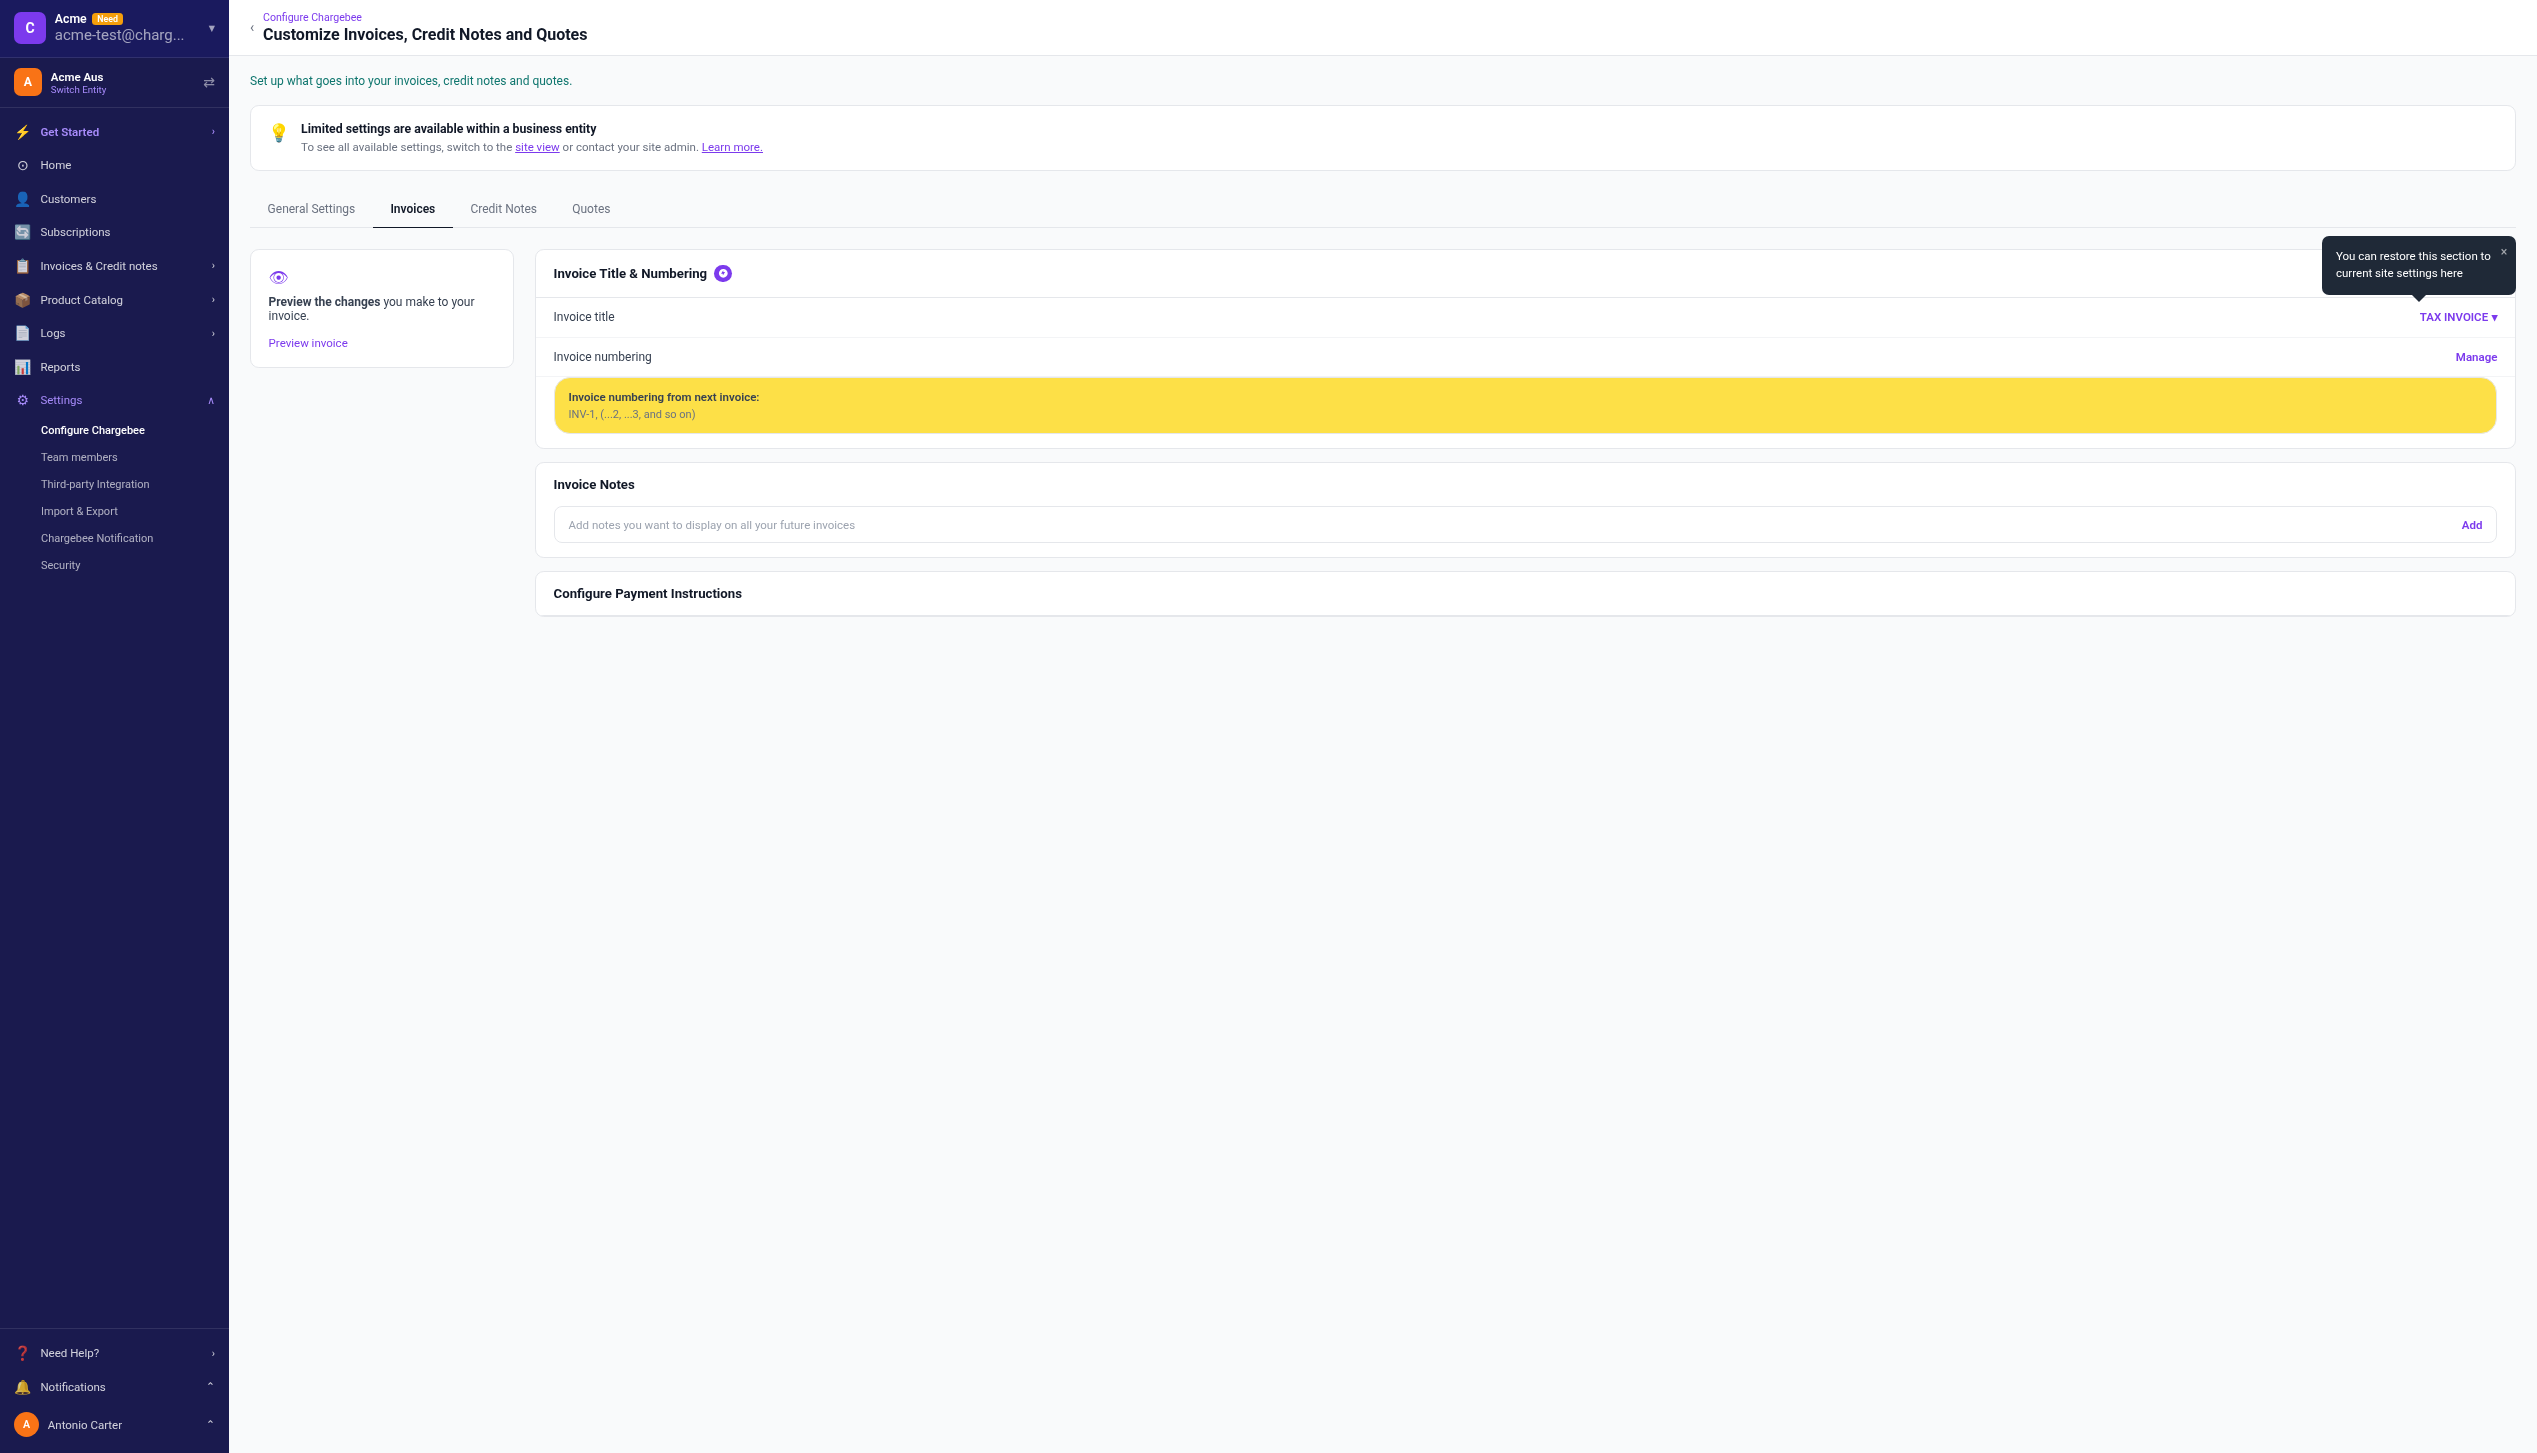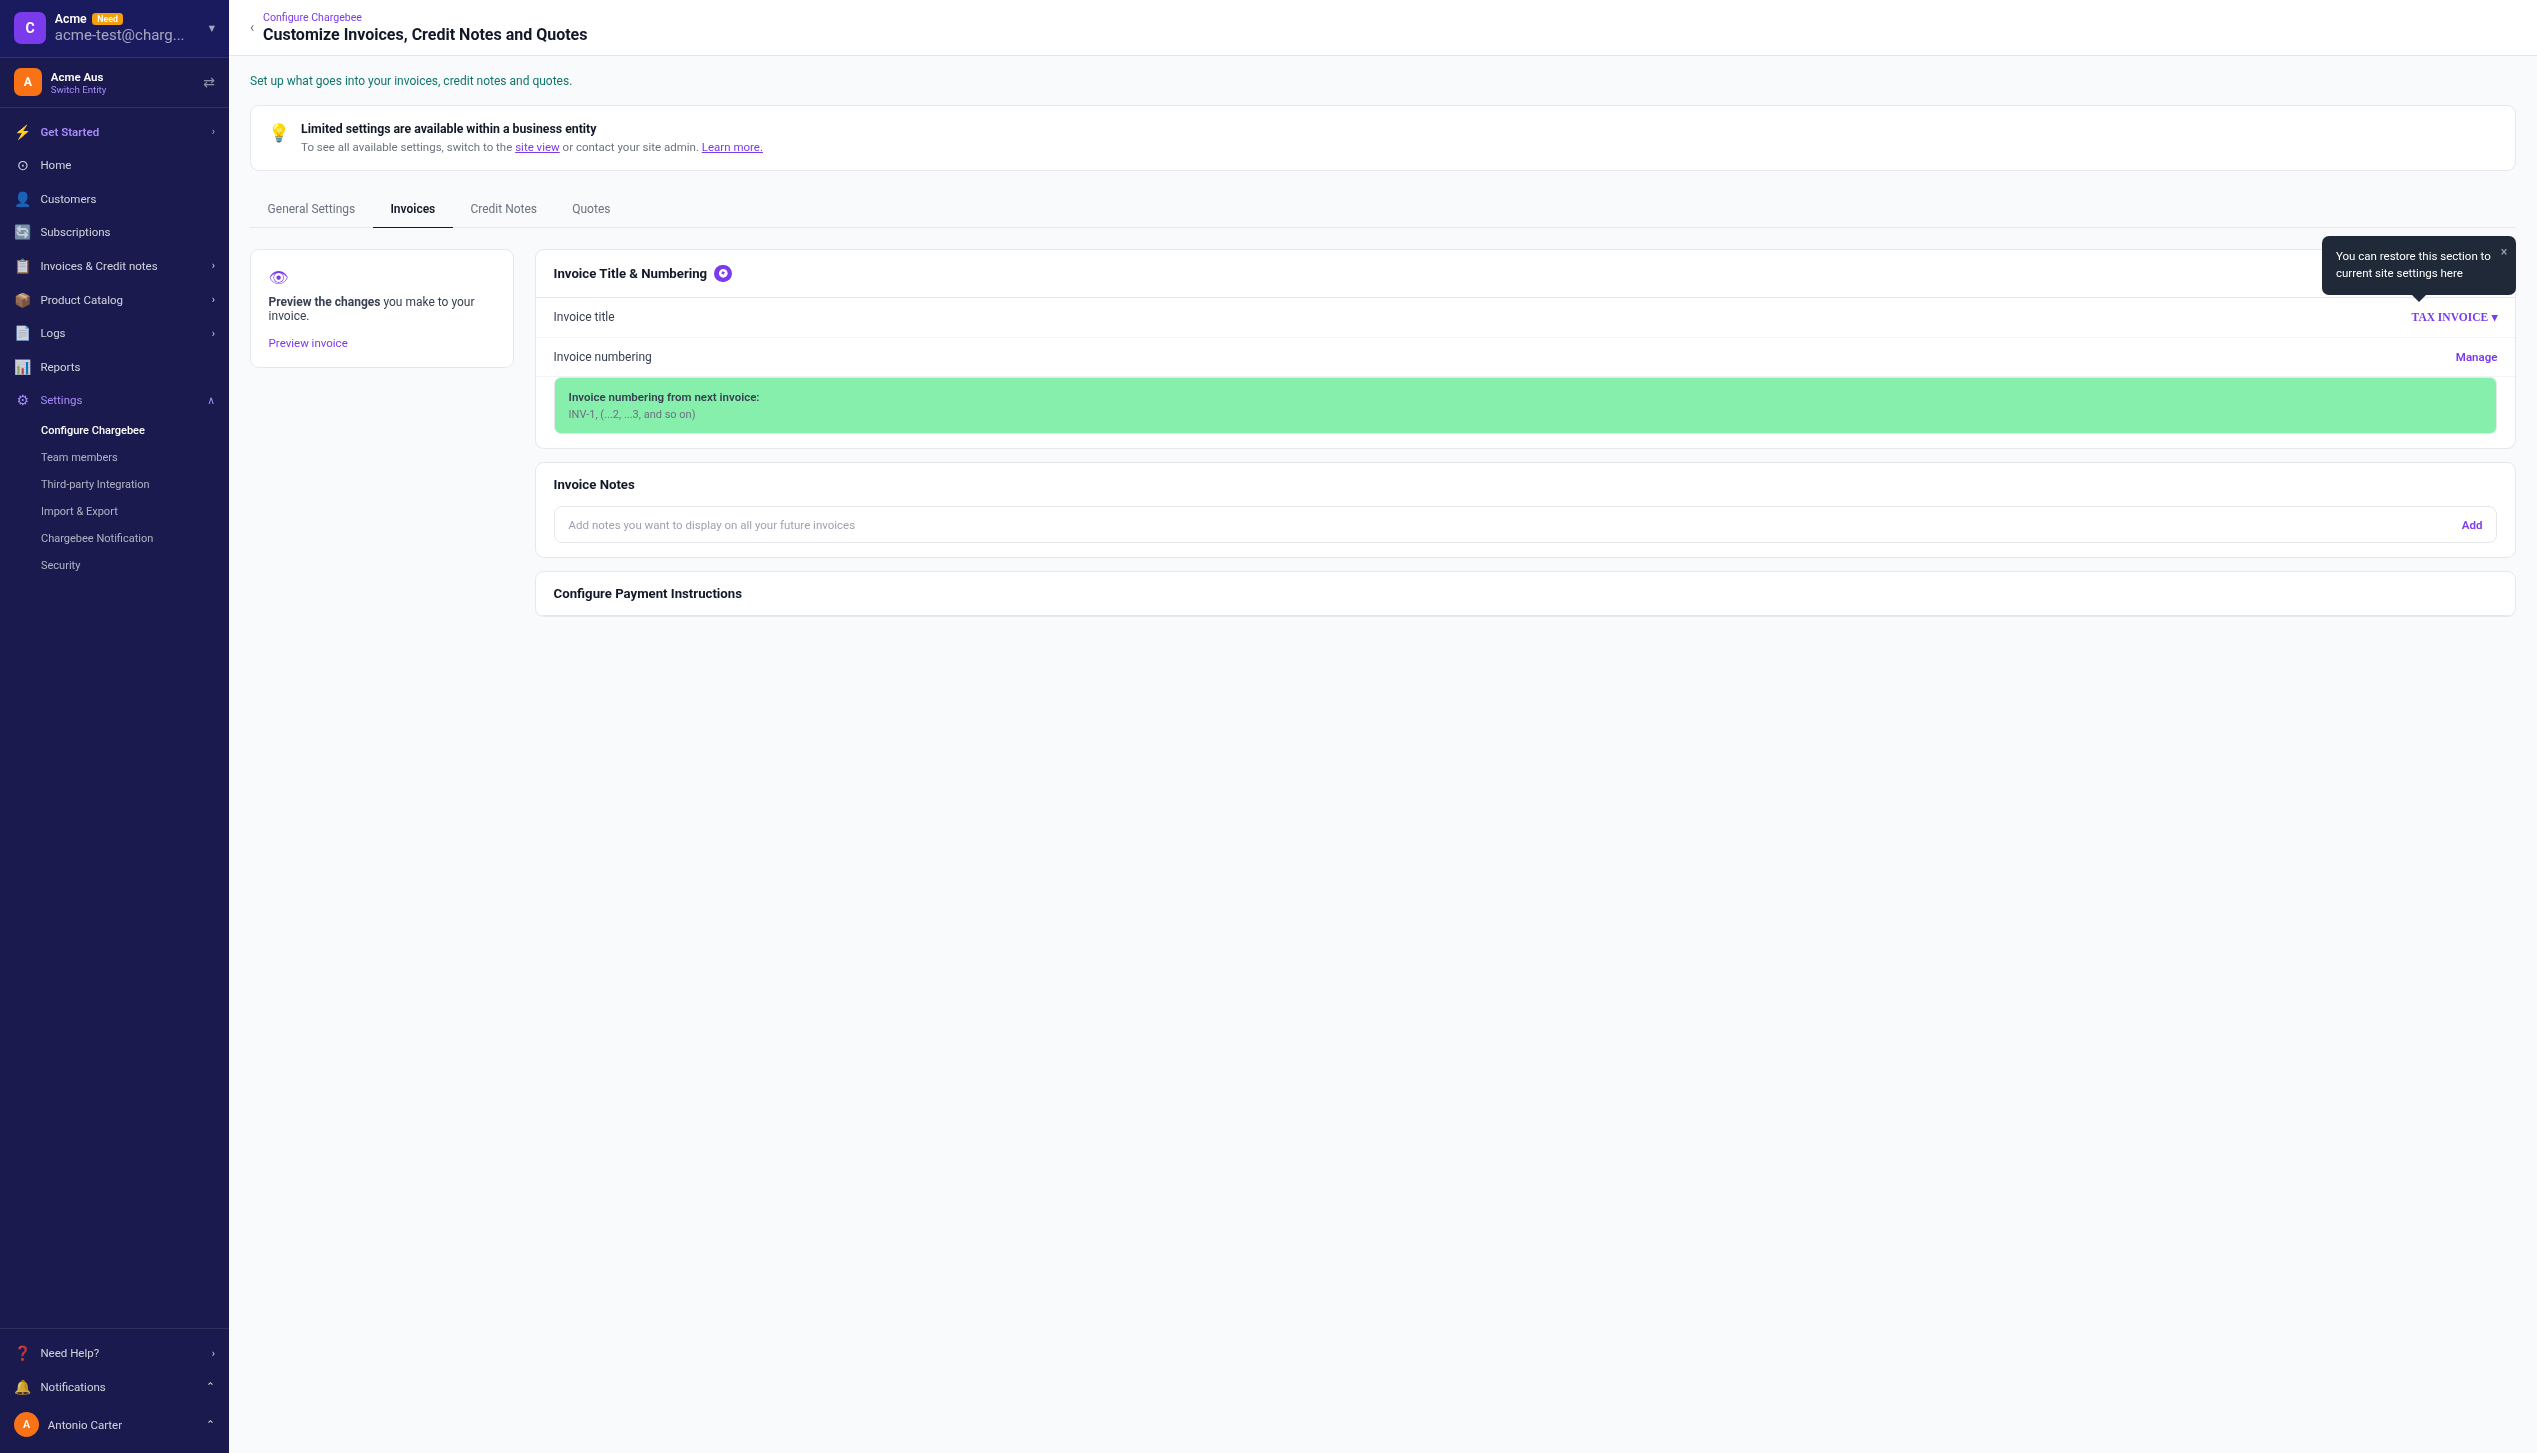--- a/index.html
+++ b/index.html
@@ -225,27 +225,27 @@
     .section-menu { color: #6b7280; cursor: pointer; font-size: 16px; }
     .section-row {
       padding: 12.3px 17.6px;
       display: flex;
       align-items: center;
       justify-content: space-between;
       border-bottom: 0.9px solid #f3f4f6;
     }
     .section-row:last-child { border-bottom: none; }
     .section-row-label { font-size: 12px; color: #374151; }
-    .section-row-value { font-size: 11.5px; color: #7c3aed; font-weight: 600; cursor: pointer; display: flex; align-items: center; gap: 3.5px; font-family: Liberation Serif, serif; }
+    .section-row-value { font-size: 11.5px; color: #7c3aed; font-weight: 600; cursor: pointer; display: flex; align-items: center; gap: 3.5px; }
     .manage-link { color: #7c3aed; font-size: 11.5px; font-weight: 600; cursor: pointer; }
     .numbering-box {
       margin: 0 17.6px 14px;
-      background: #86efac;
+      background: #fde047;
       border: 0.9px solid #e5e7eb;
-      border-radius: 7px;
+      border-radius: 16px;
       padding: 12.3px 14px;
     }
     .numbering-box-title { font-size: 11.5px; font-weight: 600; color: #374151; margin-bottom: 3.5px; }
     .numbering-box-desc { font-size: 11px; color: #6b7280; }
 
     
     .tooltip-popup {
       position: absolute;
       right: 0;
       top: -8.8px;

